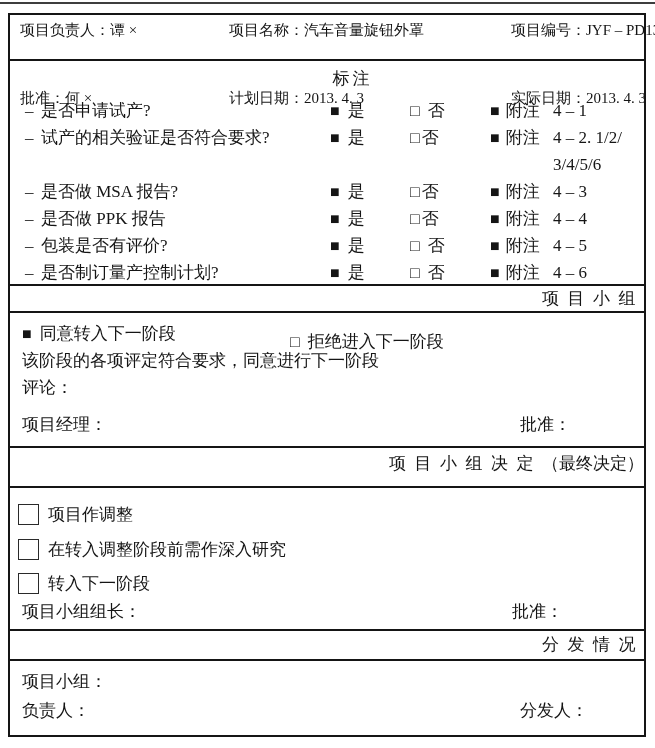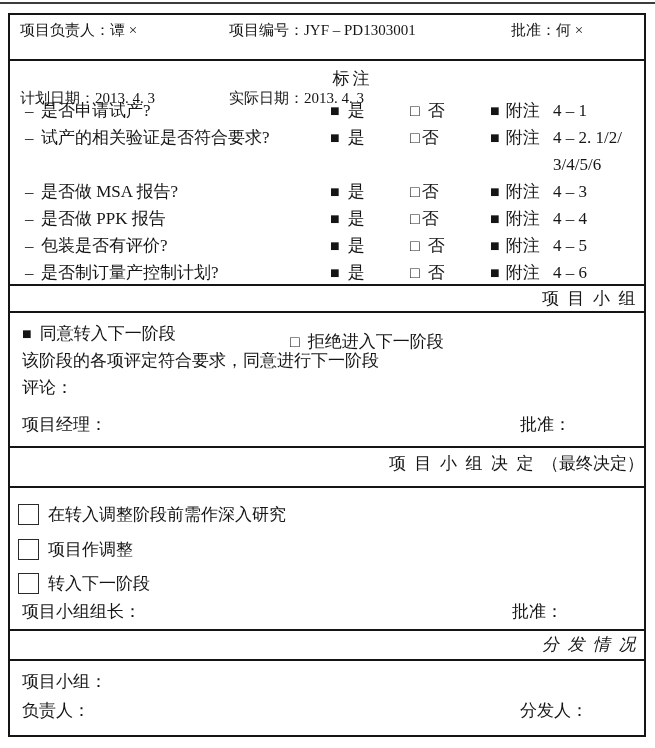--- a/index.html
+++ b/index.html
@@ -20,21 +20,21 @@
   .qrow { display:grid; grid-template-columns:305px 80px 80px 63px 1fr;
     padding-left:15px; line-height:27px; align-items:start; }
   .qdash { display:inline-block; width:16px; }
   .cbx { font-size:16px; }
   .gap8 { margin-right:8px; } .gap2 { margin-right:2px; } .gap6 { margin-right:6px; }
   
   .sec-title { text-align:right; font-size:17px; }
   .sp { letter-spacing:0.5em; text-indent:0.5em; }
   .sec-team-title { height:27px; line-height:25px; }
   .sec-dec-title { height:40px; line-height:31px; }
-  .sec-dist-title { height:30px; line-height:28px;font-style:italic; }
+  .sec-dist-title { height:30px; line-height:28px; }
   .dec-paren { letter-spacing:0; text-indent:0; }
   
   .sec-team { height:135px; font-size:17px; display:flex; flex-direction:column;
     padding:7px 12px 9px 12px; }
   .line { line-height:27px; position:relative; }
   .choice-line .choice2 { position:absolute; left:268px; top:8px; }
   .sig-line { margin-top:auto; position:relative; line-height:24px; }
   .right-lbl { position:absolute; left:498px; top:0; }
   
   .sec-dec { height:143px; font-size:17px; display:flex; flex-direction:column;
@@ -49,20 +49,21 @@
 </style>
 </head>
 <body>
 
 <div class="top-rule"></div>
 
 <div class="tbl">
 
   <div class="sec sec-header">
     <div class="hcell"><span>项目负责人：</span><span>谭 ×</span></div>
+    <div class="hcell"><span>项目名称：</span><span>汽车音量旋钮外罩</span></div>
     <div class="hcell"><span>项目编号：</span><span>JYF – PD1303001</span></div>
     <div class="hcell"><span>批准：</span><span>何 ×</span></div>
     <div class="hcell"><span>计划日期：</span><span>2013. 4. 3</span></div>
     <div class="hcell"><span>实际日期：</span><span>2013. 4. 3</span></div>
   </div>
 
   <div class="sec sec-annot bt">
     <div class="annot-title">标注</div>
 
     <div class="qrow">
@@ -140,25 +141,25 @@
       <span>项目经理：</span>
       <span class="right-lbl">批准：</span>
     </div>
   </div>
 
   <div class="sec sec-dec-title sec-title bt"><span class="sp">项目小组决定</span><span class="dec-paren">（最终决定）</span></div>
 
   <div class="sec sec-dec bt">
     <div class="opt-row">
       <span class="bigbox"></span>
-      <span>在转入调整阶段前需作深入研究</span>
+      <span>项目作调整</span>
     </div>
     <div class="opt-row">
       <span class="bigbox"></span>
-      <span>项目作调整</span>
+      <span>在转入调整阶段前需作深入研究</span>
     </div>
     <div class="opt-row">
       <span class="bigbox"></span>
       <span>转入下一阶段</span>
     </div>
     <div class="sig-line">
       <span>项目小组组长：</span>
       <span class="right-lbl">批准：</span>
     </div>
   </div>

